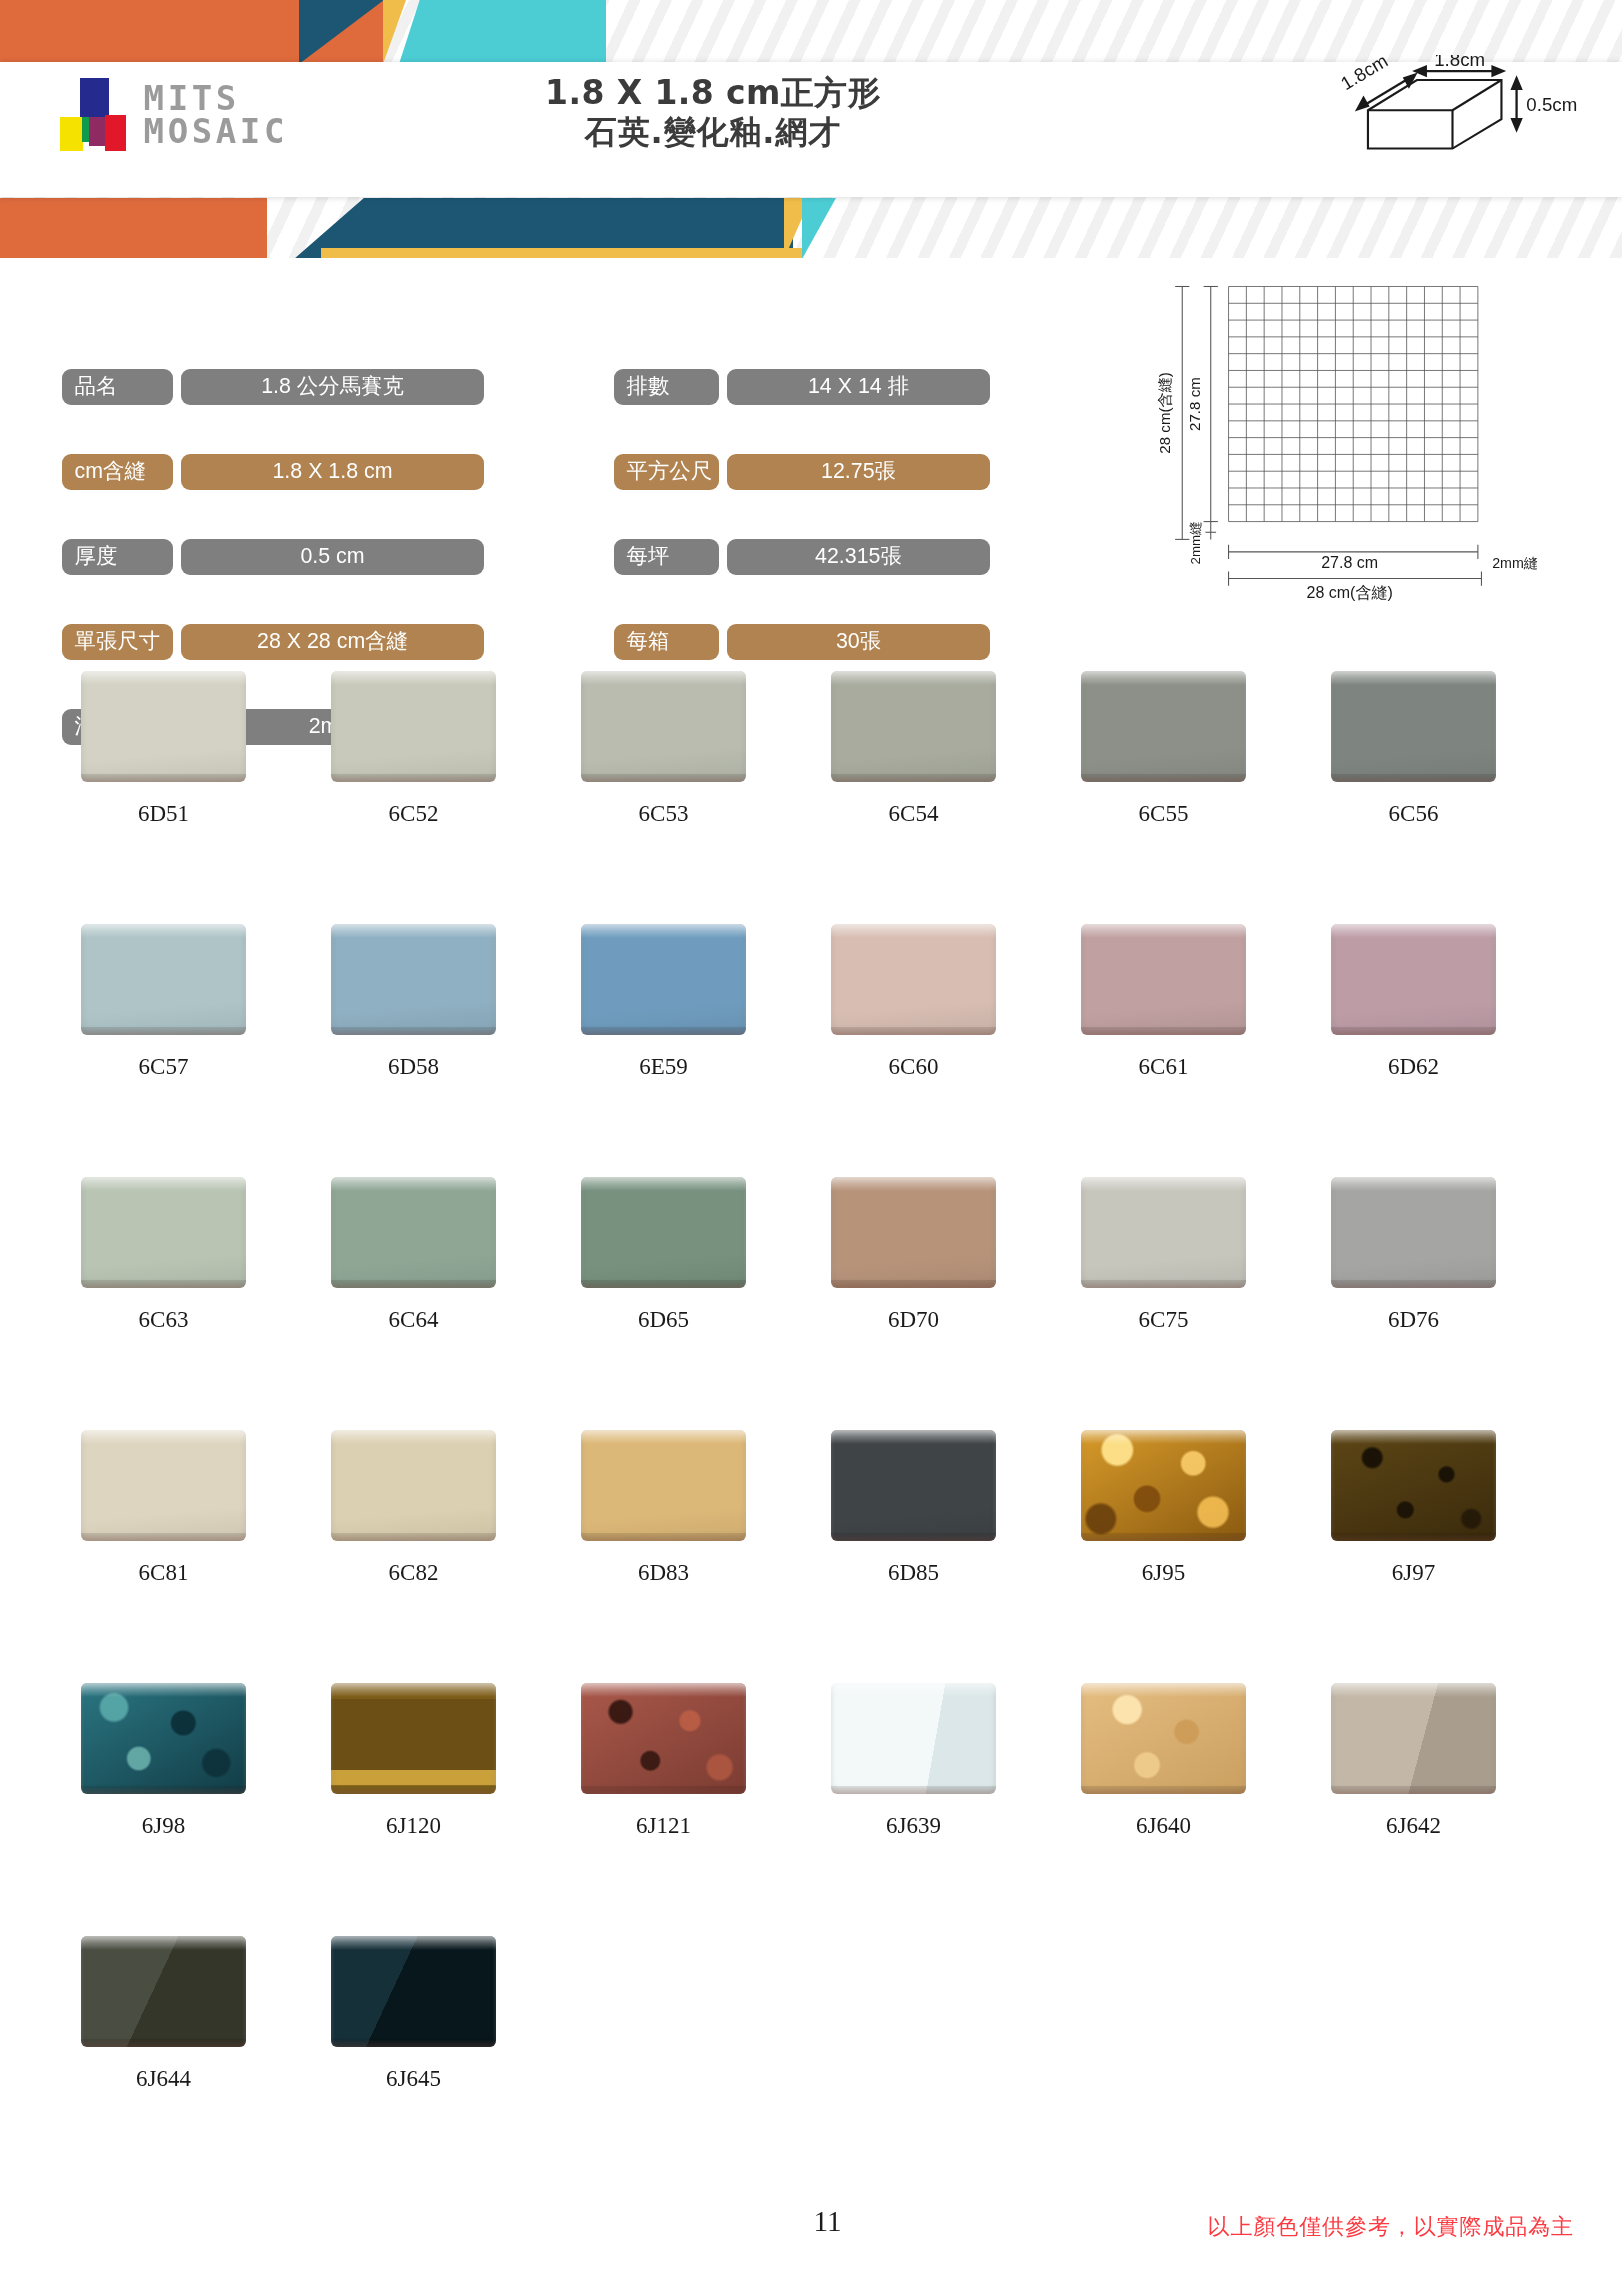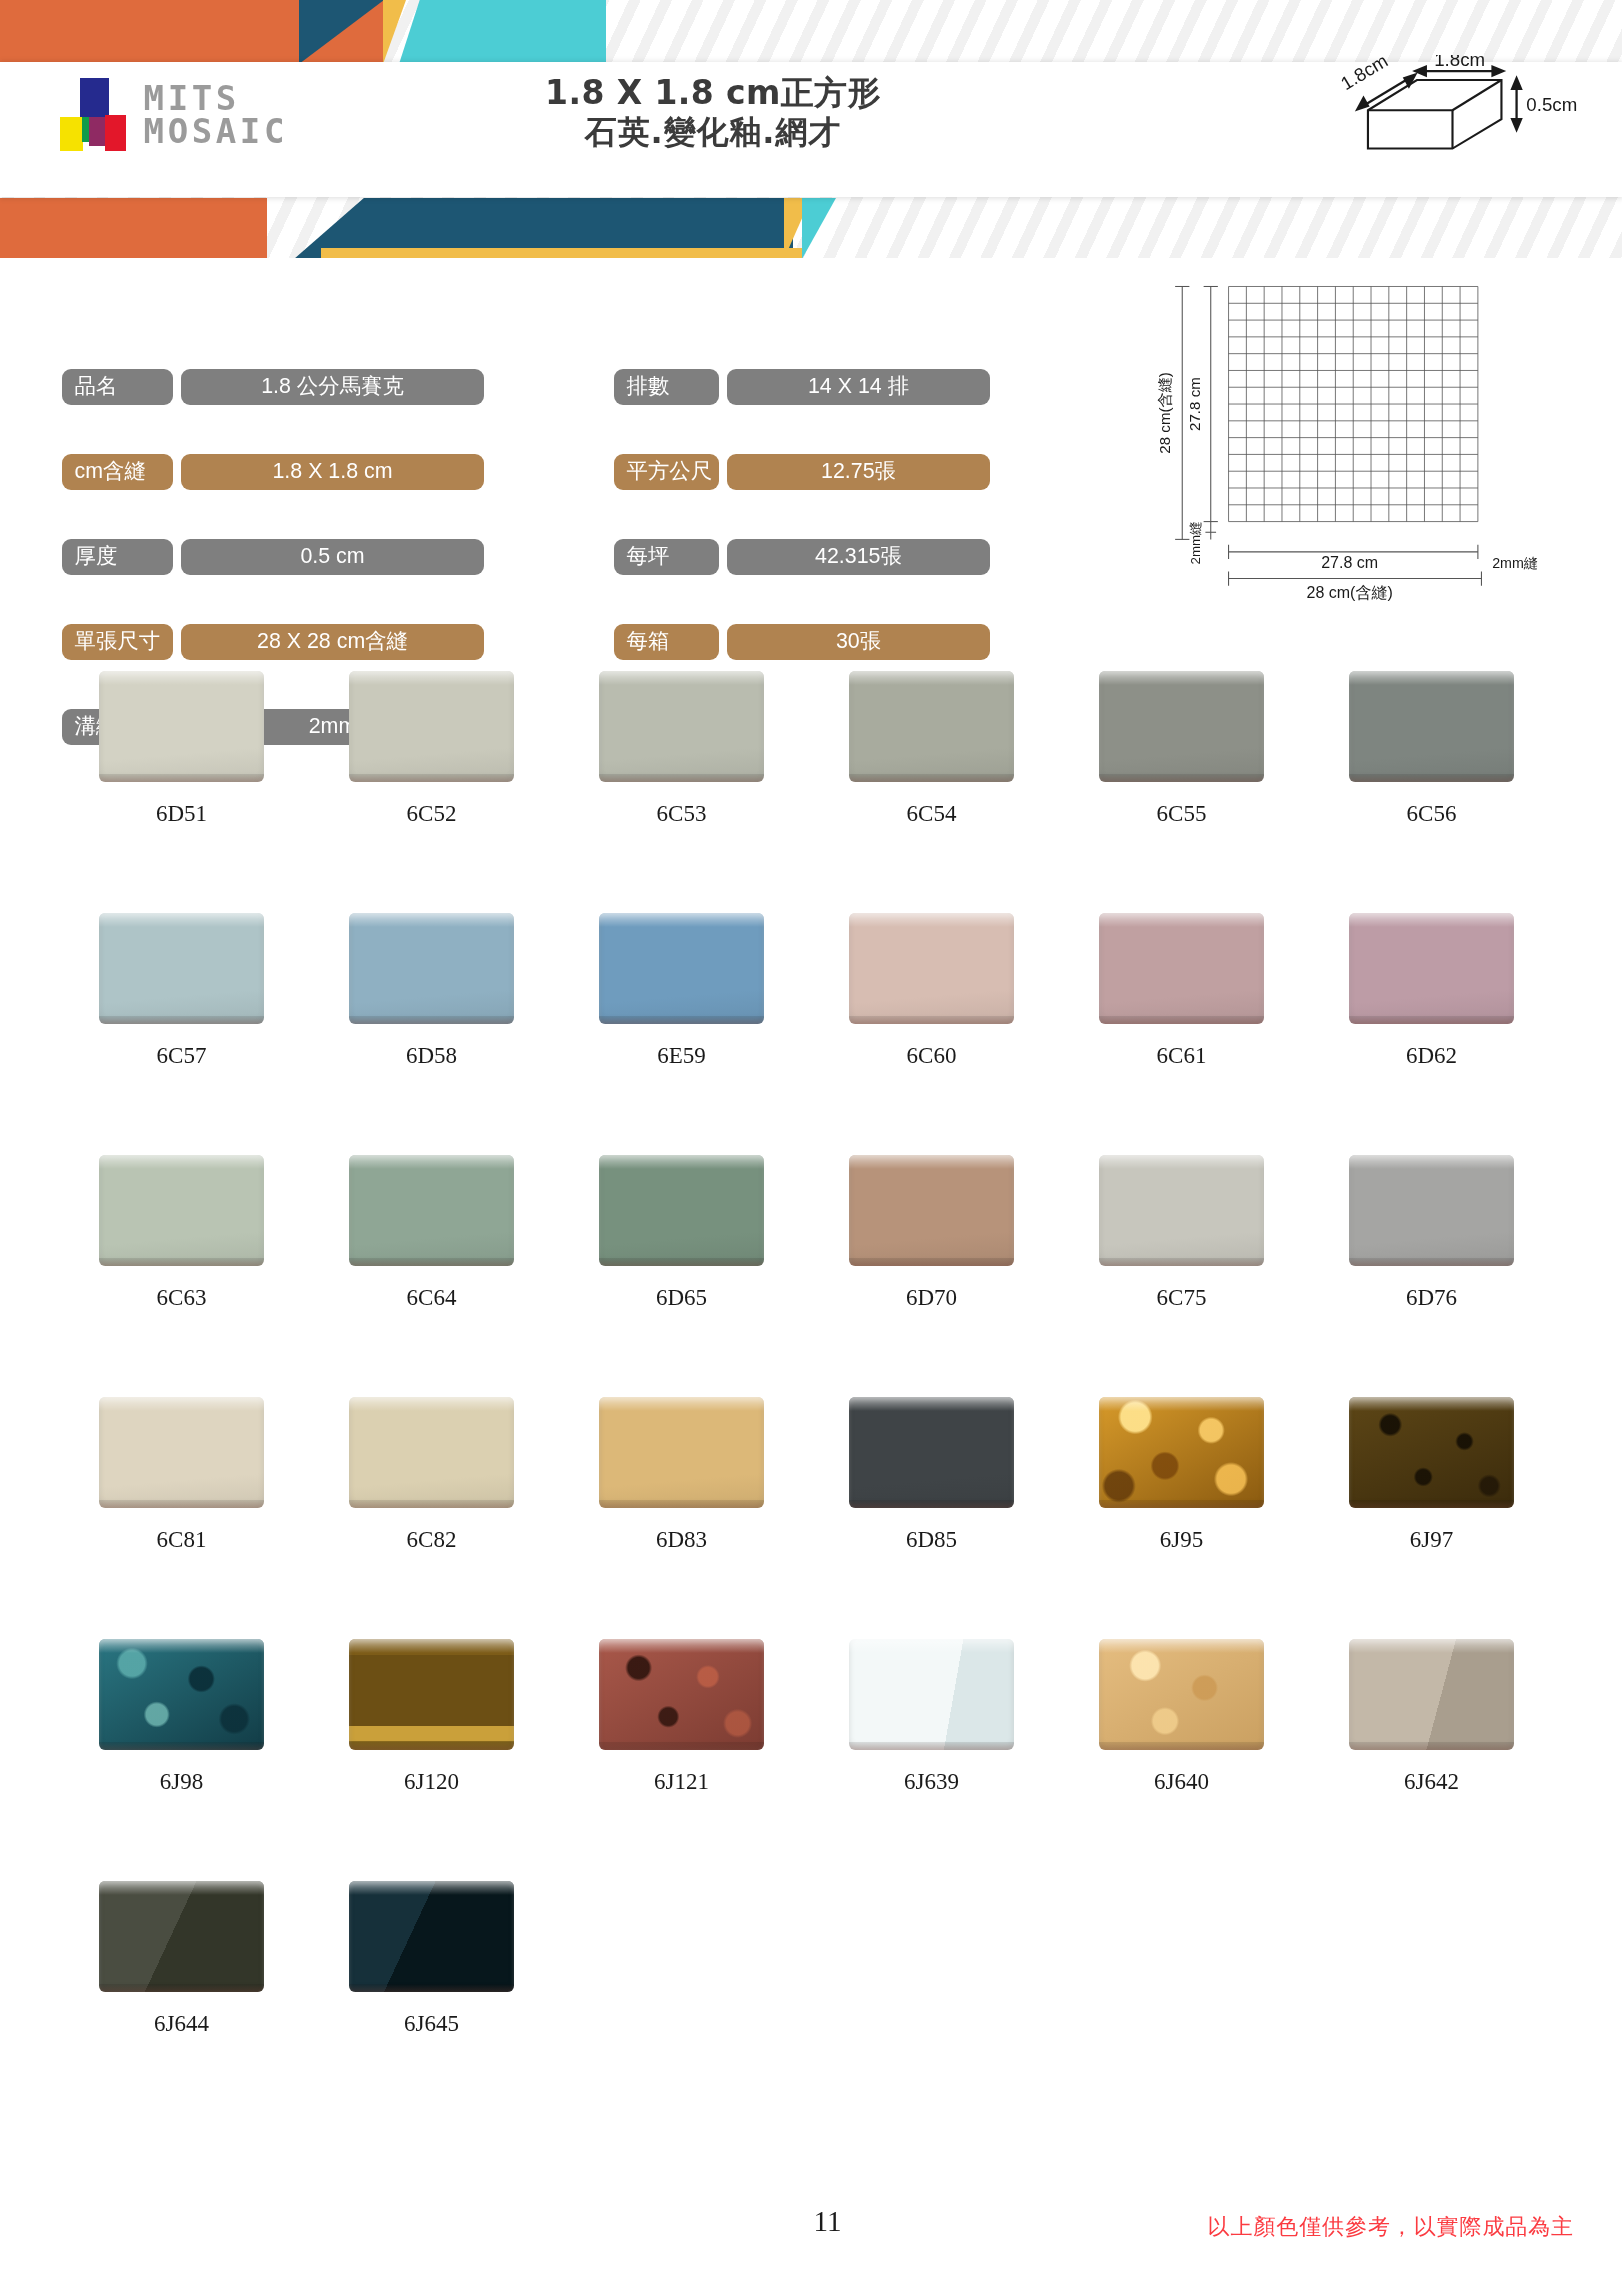--- a/index.html
+++ b/index.html
@@ -101,22 +101,22 @@
   .rc .pill.key { width:105px; }
   .rc .pill.val { width:263px; }
   .grey { background:#7f7f7f; }
   .brown{ background:#b08350; }
 
   
   .sheet { position:absolute; left:1150px; top:258px; width:410px; height:374px; }
 
   
   .grid {
-    position:absolute; left:74px; top:667px; width:1506px;
-    display:grid; grid-template-columns: repeat(6, 250px); row-gap:7px;
+    position:absolute; left:56px; top:667px; width:1506px;
+    display:grid; grid-template-columns: repeat(6, 250px); row-gap:18px;
   }
   .cell { width:250px; height:235px; position:relative; }
   .tile {
     position:absolute; left:25px; top:3.6px; width:165px; height:111px;
     border-radius:6.2px;
     box-shadow: inset 0 -3.6px 6.2px rgba(0,0,0,.13), inset 0 2.7px 4.5px rgba(255,255,255,.22);
   }
   .tile .gloss {
     position:absolute; left:0; top:0; right:0; height:14.3px;
     border-radius:6.2px 6.2px 0 0;

